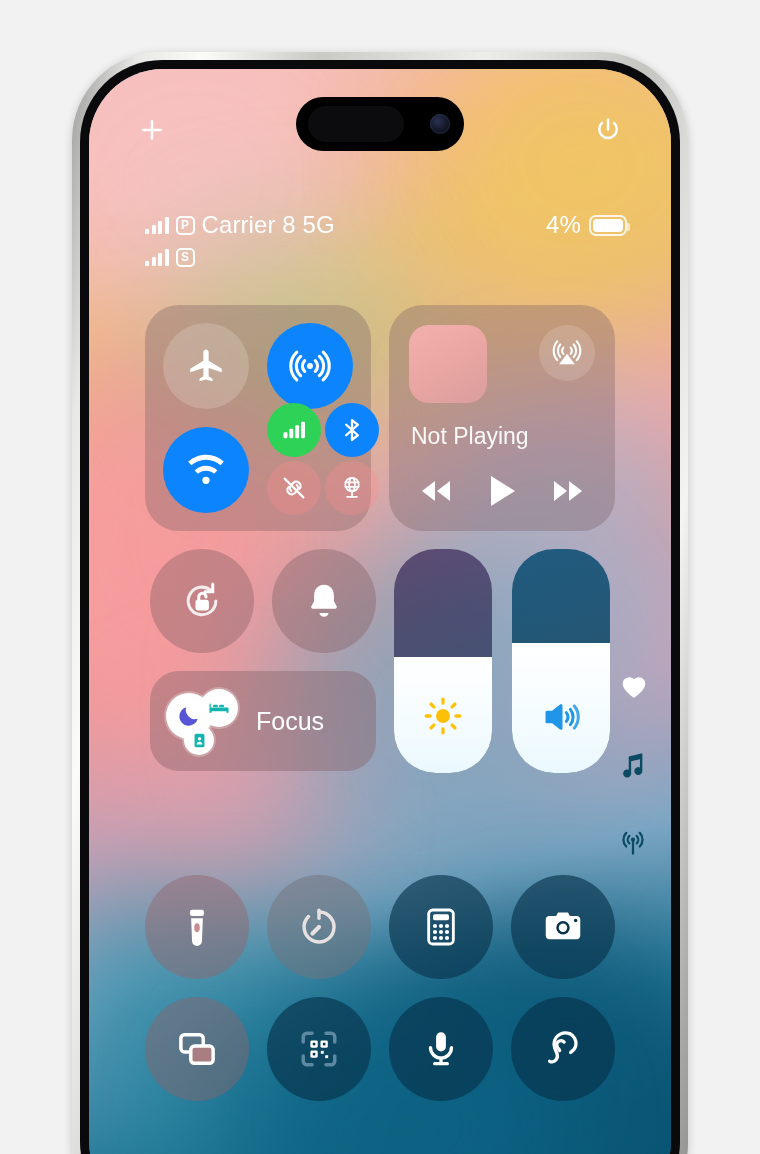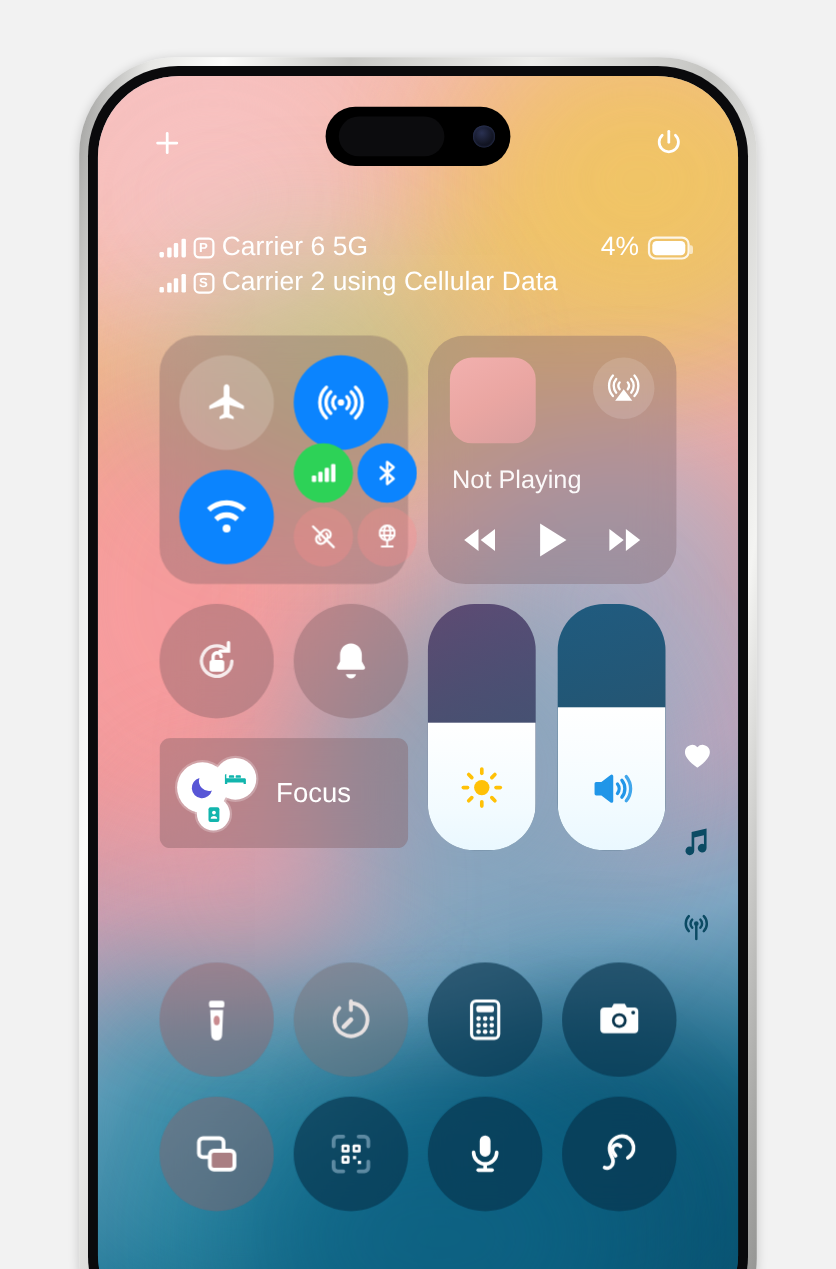--- a/index.html
+++ b/index.html
@@ -103,21 +103,21 @@
     border-radius: 7px; padding: 2px;
   }
   .batt-fill { height: 100%; background: #fff; border-radius: 4px; }
   .batt-tip {
     position: absolute; right: -5px; top: 6px; width: 3px; height: 8px;
     background: rgba(255,255,255,.6); border-radius: 0 2px 2px 0;
   }
 
   
   .cc { position: absolute; left: 56px; top: 236px; width: 470px; }
-  .cc-row { display: flex; gap: 18px; }
+  .cc-row { display: flex; gap: 18px; justify-content: center; }
 
   .module {
     border-radius: 34px;
     background: rgba(120,95,100,0.34);
     backdrop-filter: blur(18px);
     -webkit-backdrop-filter: blur(18px);
   }
 
   
   .mod-conn { width: 226px; height: 226px; padding: 18px; position: relative; }
@@ -162,21 +162,21 @@
   
   .left-col { width: 226px; }
   .toggle-row { display: flex; gap: 18px; margin-top: 18px; }
   .big-toggle {
     width: 104px; height: 104px; border-radius: 50%;
     background: rgba(130,95,100,0.40);
     backdrop-filter: blur(18px); -webkit-backdrop-filter: blur(18px);
     display:flex; align-items:center; justify-content:center; cursor:pointer;
   }
   .focus-pill {
-    margin-top: 18px; width: 226px; height: 100px; border-radius: 10px;
+    margin-top: 18px; width: 226px; height: 100px; border-radius: 29px;
     background: rgba(130,95,100,0.40);
     backdrop-filter: blur(18px); -webkit-backdrop-filter: blur(18px);
     display:flex; align-items:center; padding-left: 16px; cursor:pointer; position:relative;
   }
   .focus-badges { position: relative; width: 78px; height: 68px; }
   .fb { position:absolute; border-radius:50%; background:#fff;
         display:flex; align-items:center; justify-content:center; box-shadow: 0 0 0 2px rgba(255,255,255,.25); }
   .fb-moon { left: 0;  top: 6px;  width: 46px; height: 46px; }
   .fb-bed  { left: 34px; top: 2px; width: 38px; height: 38px; }
   .fb-per  { left: 18px; top: 38px; width: 30px; height: 30px; }
@@ -260,40 +260,39 @@
     <div class="status">
       <div class="status-line r1">
         <div class="sl-left">
           <div class="bars">
               <i></i>
               <i></i>
               <i></i>
               <i></i>
             </div>
           <div class="sim">P</div>
-          <div class="carrier-txt">Carrier 6 5G</div>
+          <div class="carrier-txt">Carrier 8 5G</div>
         </div>
         <div class="batt-wrap">
           <div class="batt-pct">4%</div>
           <div class="batt-body">
             <div class="batt-fill" style="width: 100%;"></div>
               <div class="batt-tip"></div>
           </div>
         </div>
       </div>
       <div class="status-line">
         <div class="sl-left">
           <div class="bars">
               <i></i>
               <i></i>
               <i></i>
               <i></i>
             </div>
           <div class="sim">S</div>
-          <div class="carrier-txt">Carrier 2 using Cellular Data</div>
         </div>
       </div>
     </div>
 
     <div class="cc">
 
       <div class="cc-row">
 
         <div class="module mod-conn">
           <div class="circle c-big off-dim conn-tl">

